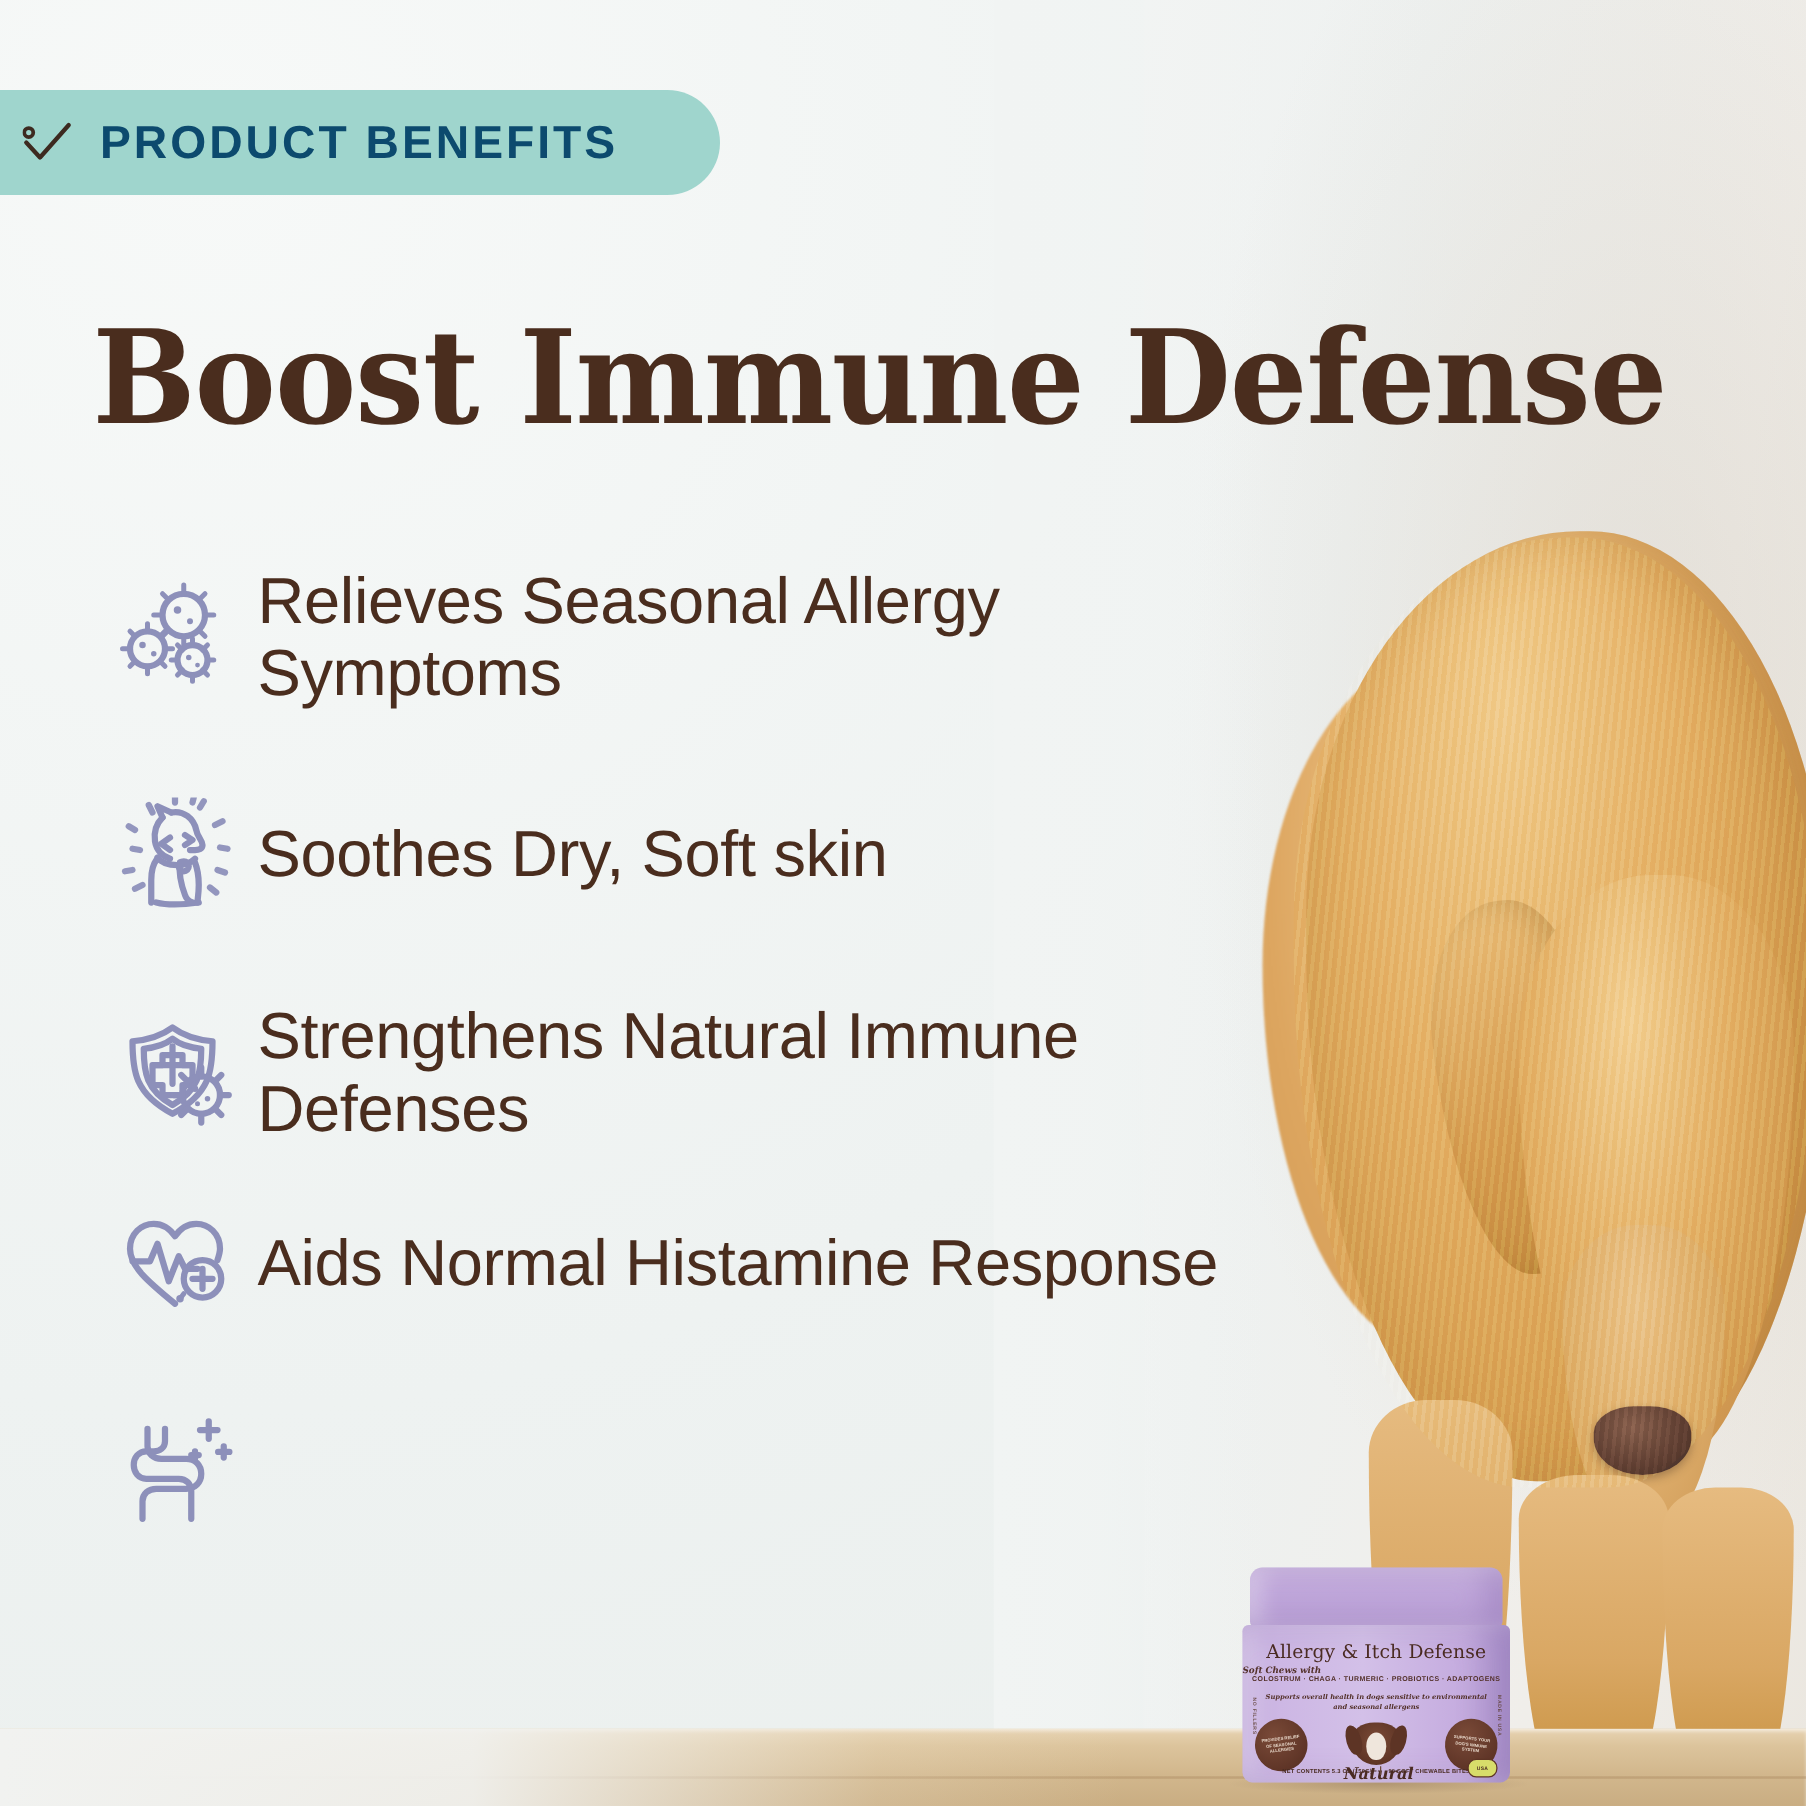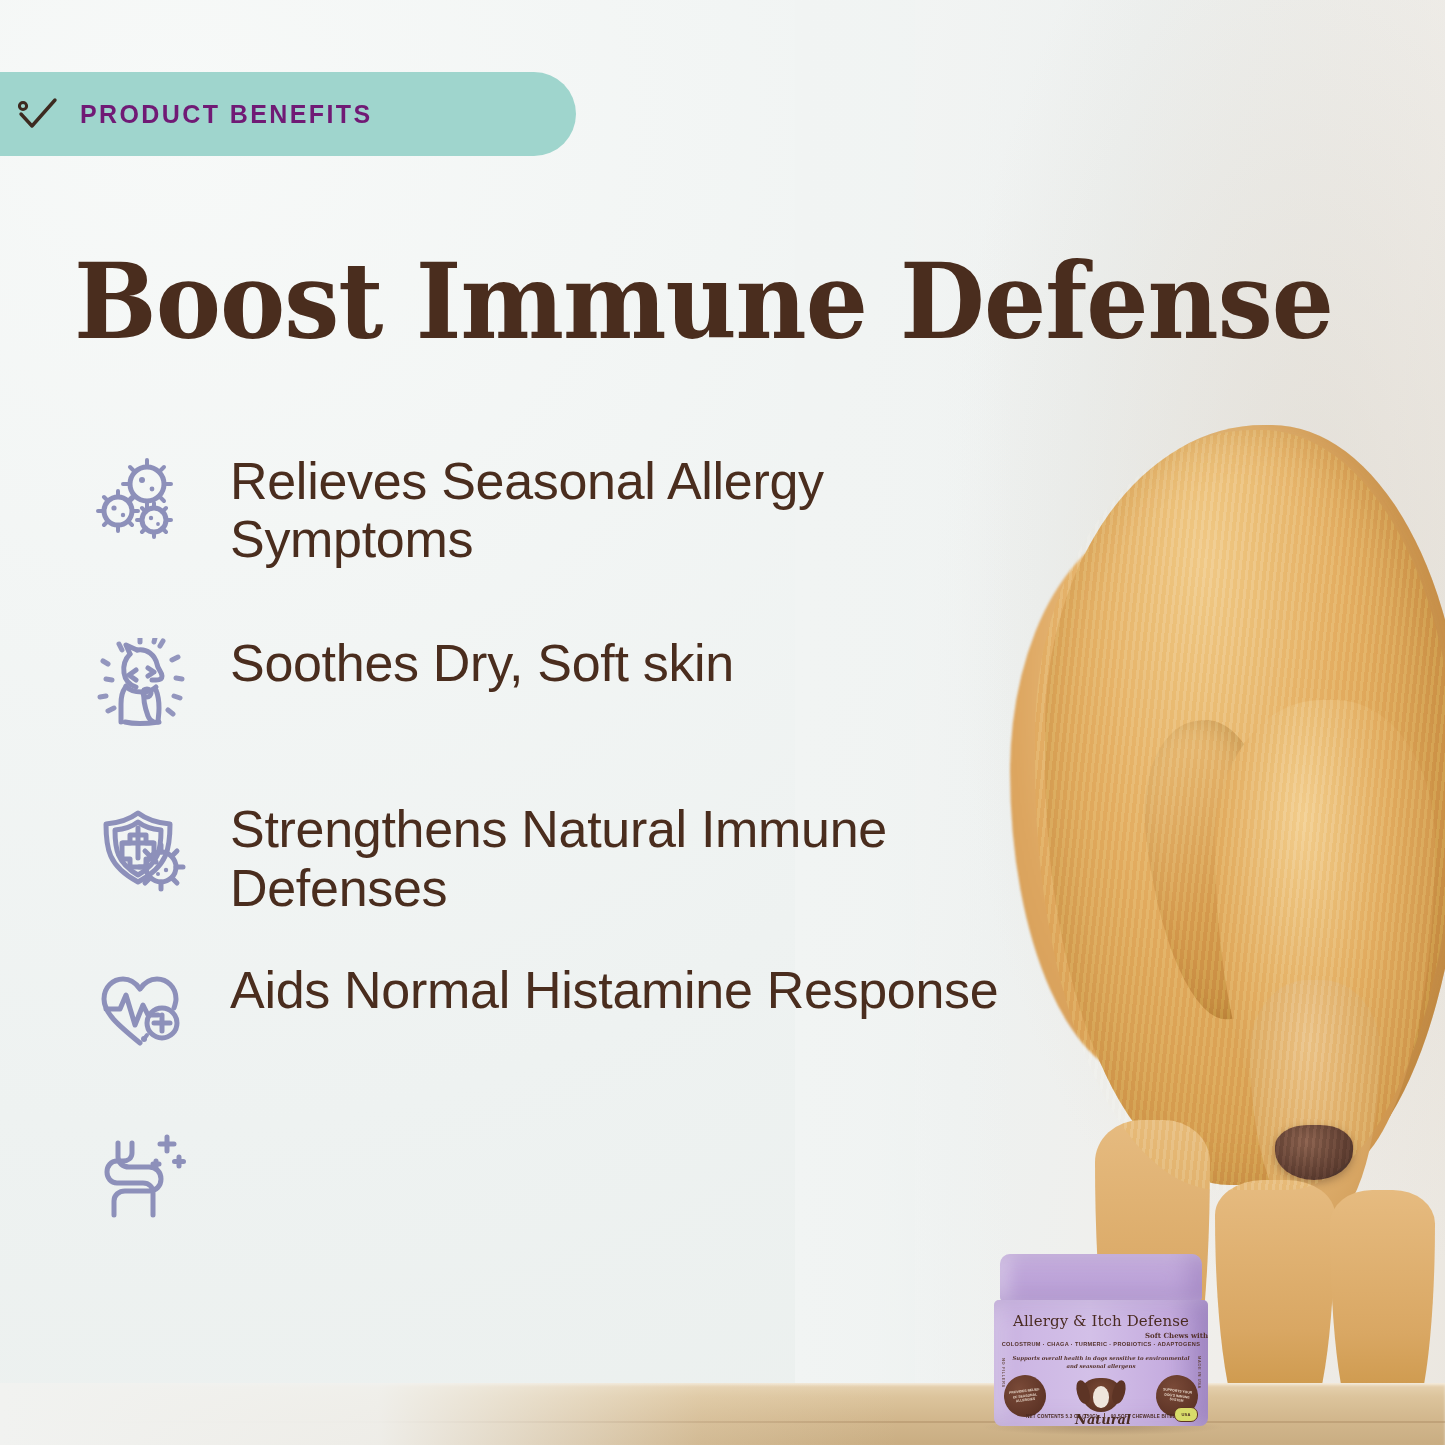--- a/index.html
+++ b/index.html
@@ -105,21 +105,21 @@
     position:absolute;left:-42px;top:72px;
     height:84px;min-width:618px;
     background:#9fd5cd;
     border-radius:0 44px 44px 0;
     display:flex;align-items:center;gap:22px;
     padding:0 46px 0 60px;
     box-sizing:border-box;
   }
   .badge-check{width:40px;height:34px;flex:0 0 auto;}
   .badge-text{
-    font-size:25px;letter-spacing:2.4px;font-weight:700;color:#701a75;
+    font-size:37px;letter-spacing:2.4px;font-weight:700;color:#0c4a6e;
     white-space:nowrap;
   }
 
   
   .headline{
     position:absolute;left:74px;top:248px;width:1290px;
     font-family:"DejaVu Serif", serif;
     font-weight:700;
     font-size:104px;
     line-height:1.04;
@@ -128,21 +128,21 @@
     transform:scaleX(.94);
     transform-origin:left center;
     white-space:nowrap;
   }
 
   
   .benefits{
     position:absolute;left:86px;top:452px;width:1090px;
   }
   .benefit{
-    display:flex;align-items:flex-start;gap:36px;
+    display:flex;align-items:center;gap:12px;
     min-height:96px;
     margin-bottom:66px;
   }
   .benefit:nth-child(3){margin-bottom:44px;}
   .benefit-icon{
     flex:0 0 auto;width:108px;height:100px;
     display:flex;align-items:center;justify-content:center;
   }
   .benefit-icon svg{width:96px;height:92px;display:block;}
   .benefit-label{
@@ -170,22 +170,22 @@
     border-radius:5px 5px 8px 8px;
     box-shadow:inset -16px 0 26px rgba(105,75,145,.25), inset 12px 0 18px rgba(255,255,255,.28);
     overflow:hidden;
   }
   .jar-title{
     position:absolute;left:0;right:0;top:12px;text-align:center;
     font-family:"DejaVu Serif", serif;font-weight:400;
     font-size:15px;color:#4a2b22;letter-spacing:.1px;
   }
   .jar-sub{
-    position:absolute;left:0;right:0;top:31px;text-align:right;
-    font-family:"DejaVu Serif", serif;font-weight:700;
+    position:absolute;left:0;right:0;top:31px;text-align:left;
+    font-family:"DejaVu Serif", serif;font-style:italic;font-weight:700;
     font-size:7px;color:#53312a;
   }
   .jar-ings{
     position:absolute;left:0;right:0;top:41px;text-align:center;
     font-size:5.6px;font-weight:700;color:#53312a;letter-spacing:.35px;
   }
   .jar-claim{
     position:absolute;left:18px;right:18px;top:54px;text-align:center;
     font-family:"DejaVu Serif", serif;font-style:italic;font-weight:700;
     font-size:5.4px;line-height:1.5;color:#53312a;

